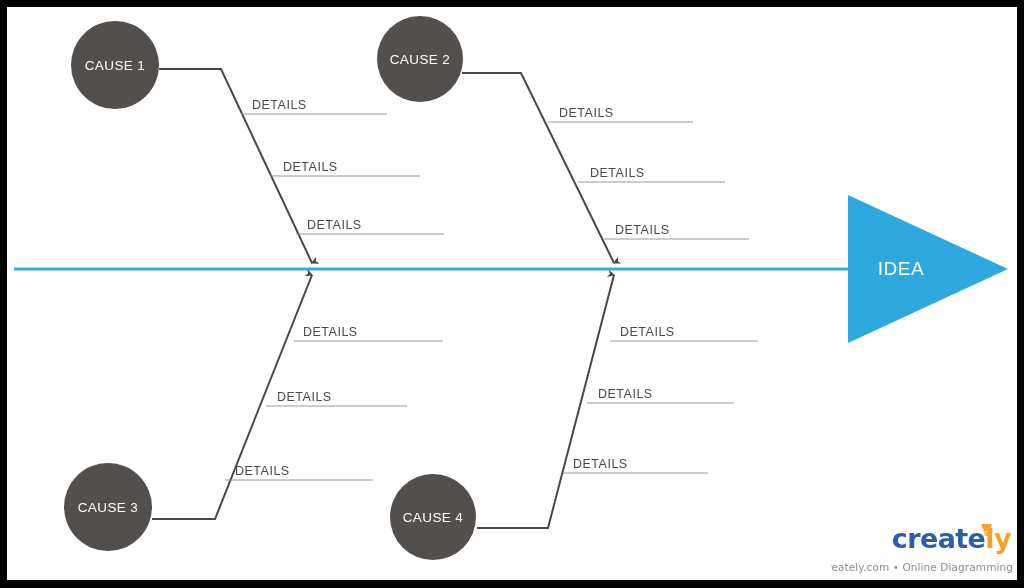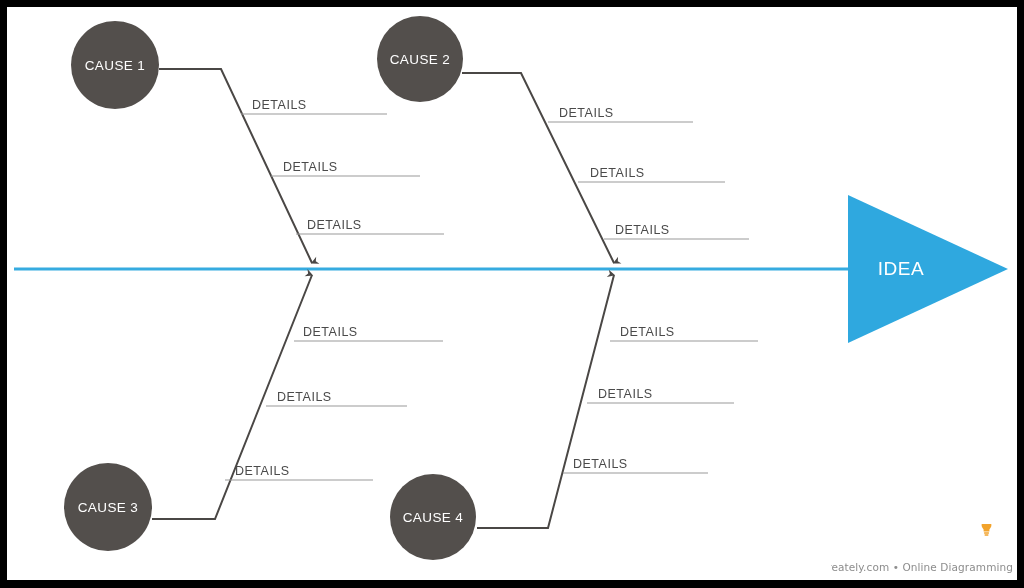--- a/index.html
+++ b/index.html
@@ -197,20 +197,23 @@
         </g>
         <g>
           <line class="detail-rule" x1="556" y1="466" x2="701" y2="466"></line>
           <text class="details-label" x="566" y="461">DETAILS</text>
         </g>
       </g>
 
     </svg>
 
     <div id="logo-badge">
+      <div id="logo-wordmark">
+        <span class="part-a">create</span><span class="part-b">ly</span>
+      </div>
       <svg id="bulb" viewBox="0 0 13 17">
         <path d="M6.5,0.6 C3.5,0.6 1.6,2.8 1.6,5.2 C1.6,7.0 2.8,8.3 3.6,9.4
                  L3.6,11.4 L9.4,11.4 L9.4,9.4 C10.2,8.3 11.4,7.0 11.4,5.2
                  C11.4,2.8 9.5,0.6 6.5,0.6 Z" fill="#F2A32C"></path>
         <rect x="3.9" y="12.2" width="5.2" height="1.5" rx="0.6" fill="#F2A32C"></rect>
         <rect x="4.5" y="14.3" width="4.0" height="1.4" rx="0.6" fill="#F2A32C"></rect>
       </svg>
       <div id="logo-tagline">www.creately.com • Online Diagramming</div>
     </div>
 

